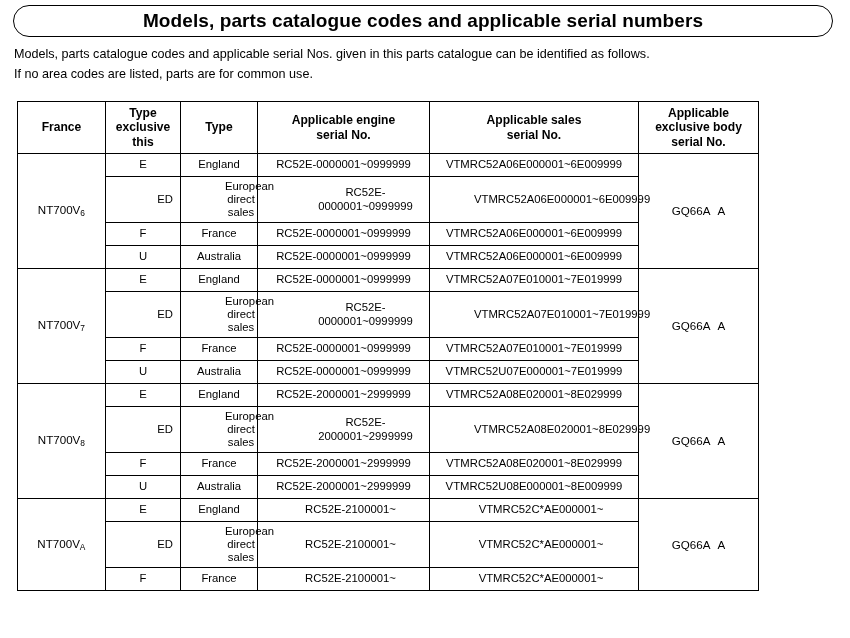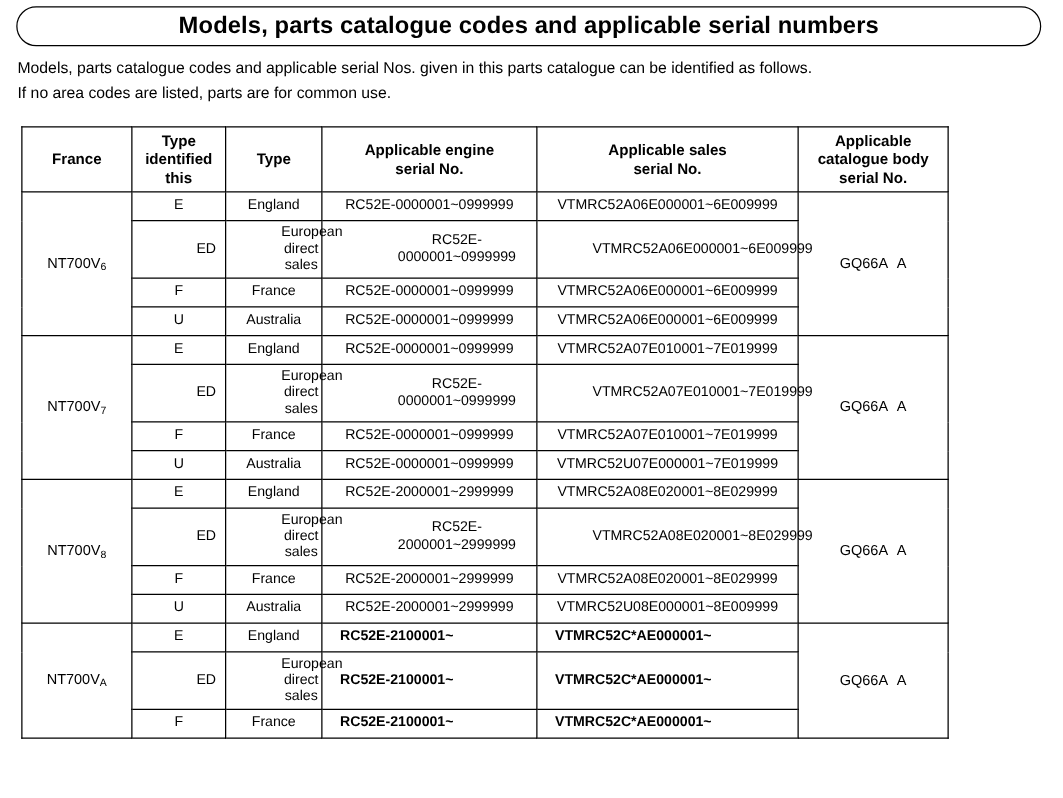--- a/index.html
+++ b/index.html
@@ -104,23 +104,22 @@
   
   #catalogue-table tr.block-start > td {
     border-top: 1.8px solid #000;
   }
   #catalogue-table tbody tr:first-child > td {
     border-top-width: 1px;
   }
 
   
   #catalogue-table td.align-left {
-    text-align: left;
+    text-align: center;
     padding-left: 14px;
-    font-weight: bold;
   }
 
   .sub {
     font-size: 8.4px;
     vertical-align: baseline;
     position: relative;
     top: 2px;
     letter-spacing: 0.2px;
   }
   .multi-line span { display: block; }
@@ -145,35 +144,35 @@
       <col class="c-type">
     <col class="c-engine">
       <col class="c-frame">
       <col class="c-throttle">
   </colgroup>
   <thead>
     <tr>
       <th>France</th>
       <th class="multi-line">
         <span>Type</span>
-        <span>identified</span>
+        <span>exclusive</span>
         <span>this</span>
       </th>
       <th>Type</th>
       <th class="multi-line">
         <span>Applicable engine</span>
         <span>serial No.</span>
       </th>
       <th class="multi-line">
         <span>Applicable sales</span>
         <span>serial No.</span>
       </th>
       <th class="multi-line">
         <span>Applicable</span>
-        <span>catalogue body</span>
+        <span>exclusive body</span>
         <span>serial No.</span>
       </th>
     </tr>
   </thead>
   <tbody id="table-body">
       <tr class="block-start">
         <td class="cell-model" rowspan="4">NT700V<span class="sub">6</span></td>
         <td>E</td>
         <td>England</td>
         <td class="">RC52E-0000001~0999999</td>

